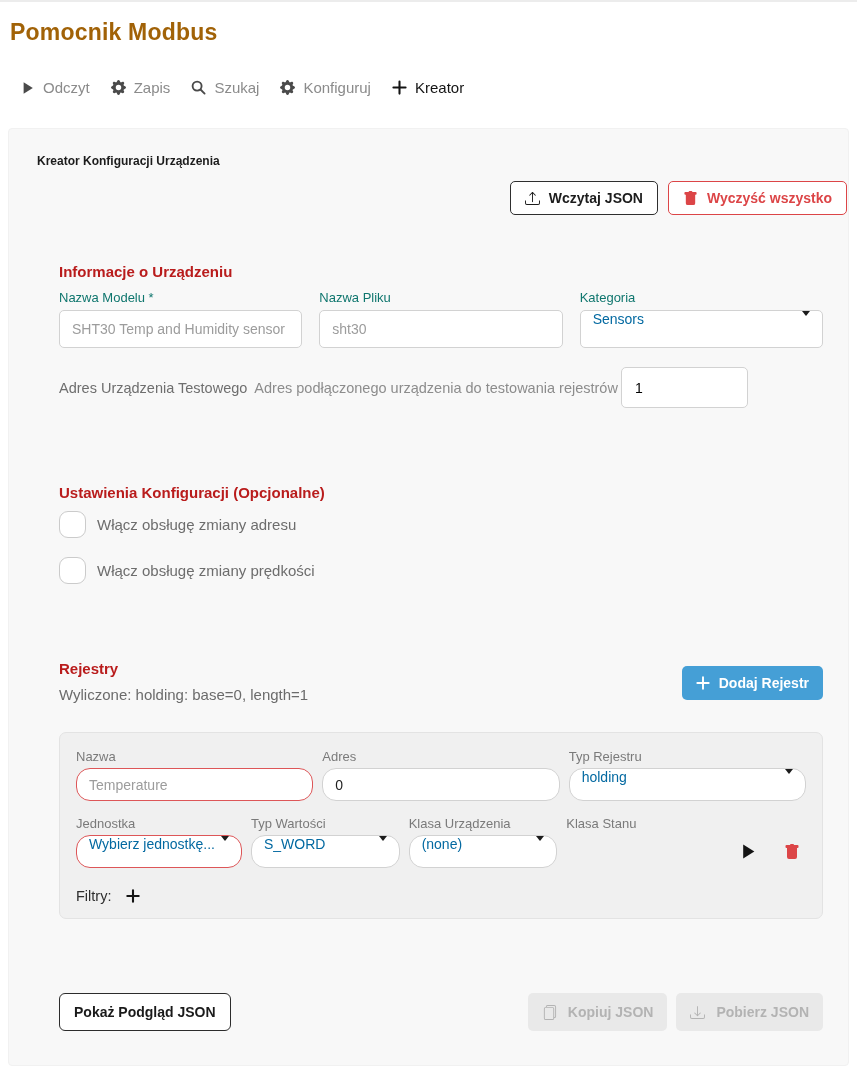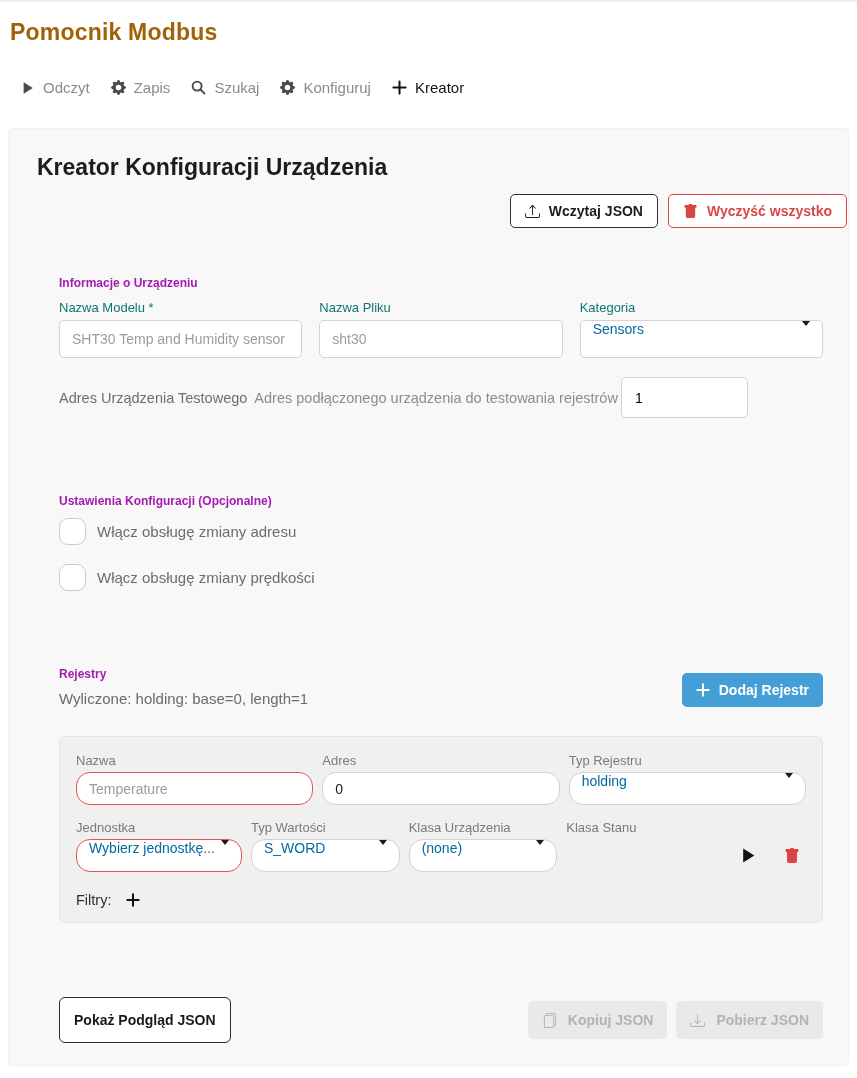--- a/index.html
+++ b/index.html
@@ -18,31 +18,31 @@
   .nav-item .ni { color:#4a4a4a; display:flex; }
   .nav-item.active { color:#141414; }
   .nav-item.active .ni { color:#141414; }
 
   
   .panel {
     margin:32px 8px 0; height:938px;
     background:#f8f8f8; border:1px solid #f1f1f1; border-radius:4px;
     padding:25px 25px 0 28px;
   }
-  .panel-title { font-size:23px; font-weight:700; color:#1c1c1c; }
+  .panel-title { font-size:12px; font-weight:700; color:#1c1c1c; }
 
   .actions-row { display:flex; justify-content:flex-end; gap:10px; margin:13px -24px 0 0; }
   .btn { display:inline-flex; align-items:center; gap:9px; height:34px; padding:16px 14px;
          background:#fff; border-radius:5px; font-size:14px; font-weight:600; cursor:pointer;
          font-family:inherit; }
   .btn-outline-dark { border:1px solid #2f2f2f; color:#1c1c1c; }
   .btn-outline-danger { border:1px solid var(--danger-red,#dc4547); color:var(--danger-red,#dc4547); }
 
   .section { margin-left:22px; }
-  .section-heading { font-size:12px; font-weight:700; color:#a21caf; }
+  .section-heading { font-size:15px; font-weight:700; color:#b91c1c; }
 
   
   .sec-device { margin-top:48px; }
   .fields-row { display:flex; gap:17px; margin-top:10px; }
   .field { flex:1; }
   .field-label { display:block; font-size:13px; color:#0f766e; margin-bottom:5px; }
   .text-input {
     width:100%; height:38px; border:1px solid #d2d2d2; border-radius:5px; background:#fff;
     padding:0 12px; font-size:14px; color:#1e1e1e; font-family:inherit; outline:none;
   }
@@ -87,21 +87,21 @@
   .invalid .caret { border-top-color:#1c1c1c; }
   .row-icons { display:flex; align-items:center; gap:27px; align-self:flex-end; height:33px;
                margin-left:16px; padding-right:6px; }
   .icon-btn { background:none; border:none; cursor:pointer; display:flex; padding:0; }
   .filters-row { display:flex; align-items:center; gap:11px; margin-top:20px; }
   .filters-label { font-size:14.5px; color:#2e2e2e; }
   .add-filter-btn { background:none; border:none; cursor:pointer; display:flex; padding:0 4px; }
 
   
   .footer-row { display:flex; justify-content:space-between; align-items:center; margin-top:74px; }
-  .btn-preview { height:46px; border:1.5px solid #2c2c2c; border-radius:6px; color:#1a1a1a; }
+  .btn-preview { height:38px; border:1.5px solid #2c2c2c; border-radius:6px; color:#1a1a1a; }
   .footer-right { display:flex; gap:9px; }
   .btn-disabled { height:38px; background:#e9e9e9; border:none; color:#b3b3b3; cursor:default; gap:11px; }
   .btn-disabled svg { color:#b3b3b3; }
 </style>
 </head>
 <body>
 
 <h1 class="app-title">Pomocnik Modbus</h1>
 
 <div class="nav">

